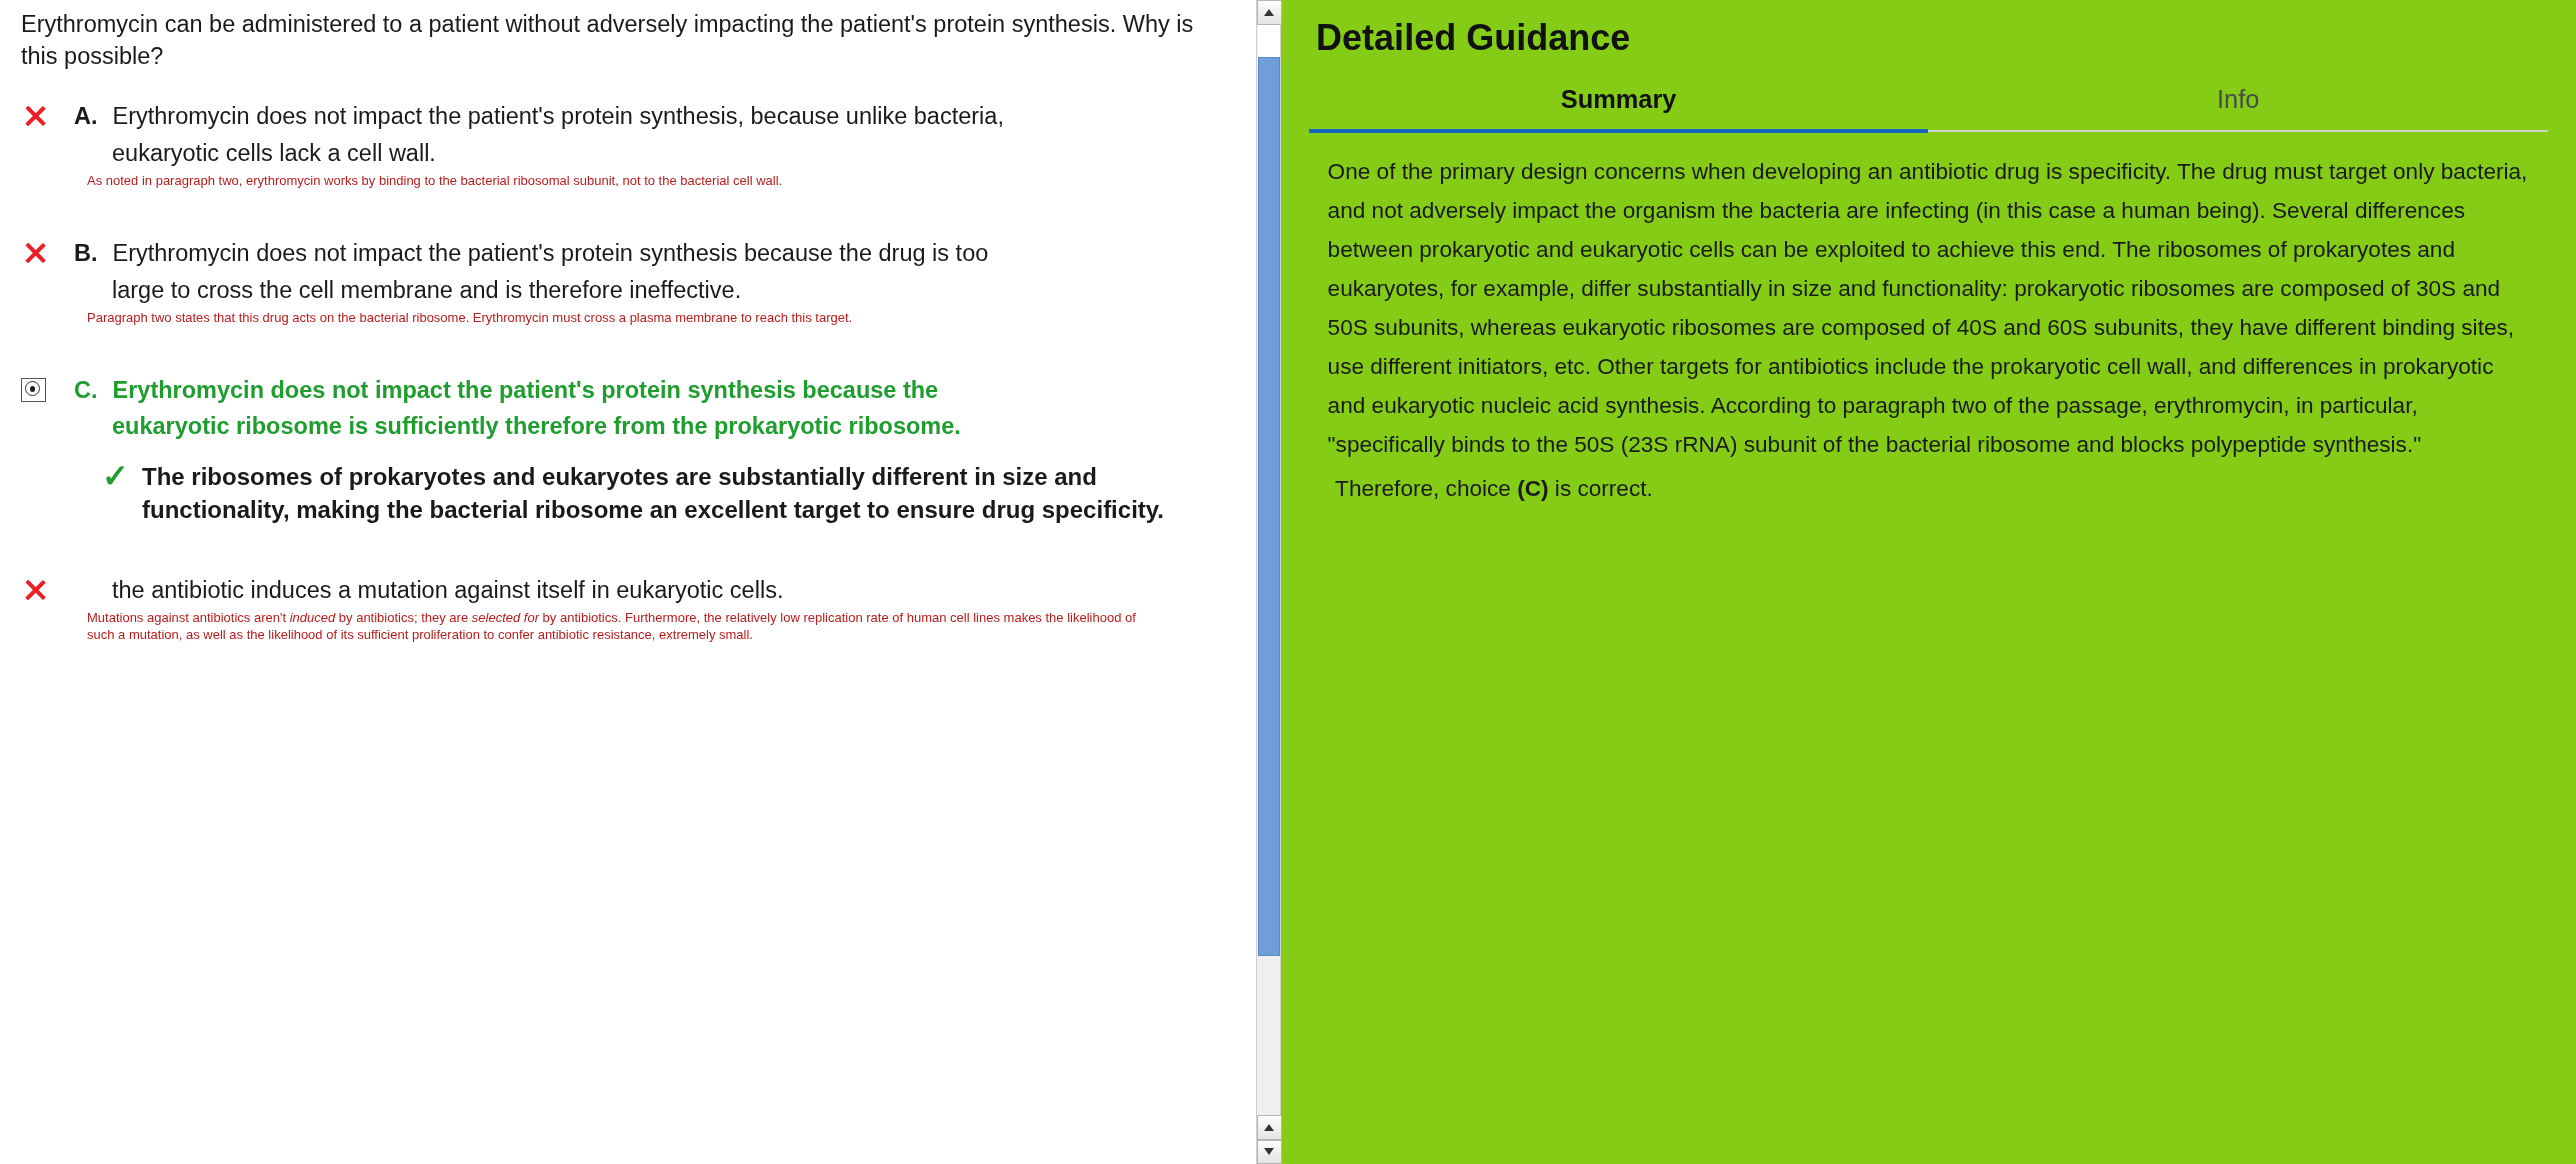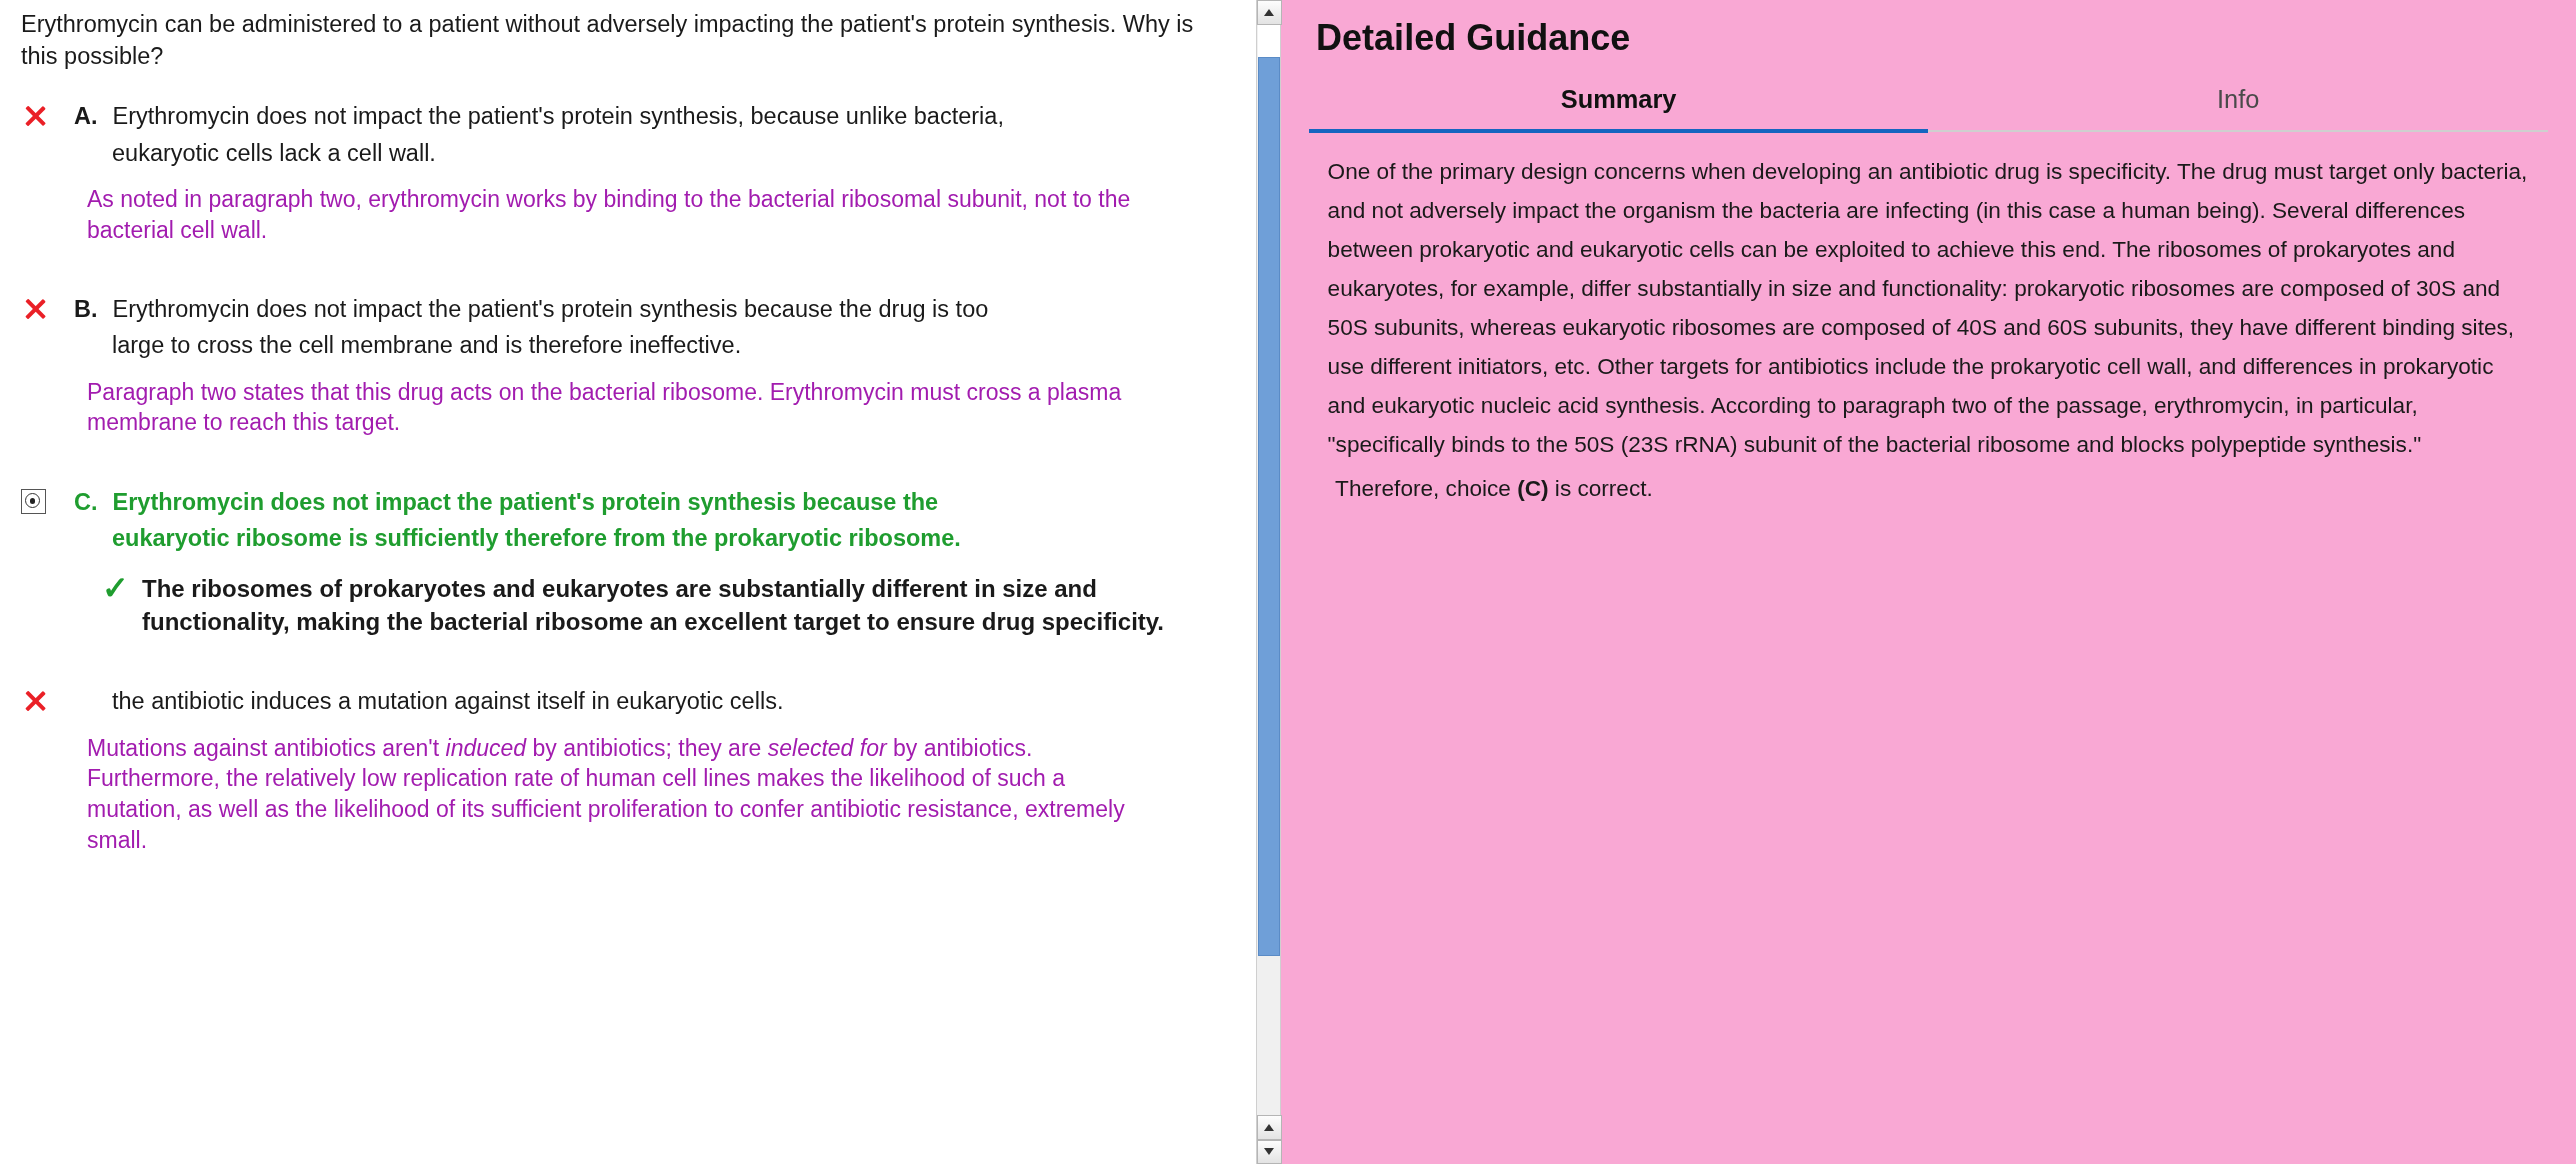--- a/index.html
+++ b/index.html
@@ -104,24 +104,24 @@
   }
   .choice-letter {
     font-weight: bold;
     margin-right: 15px;
   }
   .choice-text-indent {
     display: block;
     padding-left: 38px;
   }
   .explanation {
-    font-size: 23px;
+    font-size: 13px;
     line-height: 1.33;
-    color: #a21caf;
-    margin-top: 13px;
+    color: #b91c1c;
+    margin-top: 1px;
     padding-left: 13px;
     max-width: 1064px;
   }
   .choice.correct .choice-line,
   .choice.correct .choice-text-indent {
     color: #1f9d2f;
     font-weight: bold;
   }
   .correct-explanation-row {
     display: flex;
@@ -202,21 +202,21 @@
     height: 32px;
     background: #ffffff;
   }
 
   
   .right-pane {
     flex: 1;
     height: 1164px;
     box-sizing: border-box;
     padding: 9.4px 28px 0 22.6px;
-    background: #f9a8d4;
+    background: #84cc16;
     overflow: hidden;
   }
   .guidance-title {
     font-size: 36px;
     font-weight: bold;
     color: #111;
     margin: 7.5px 0 17px 13px;
   }
   .tabs {
     display: flex;

